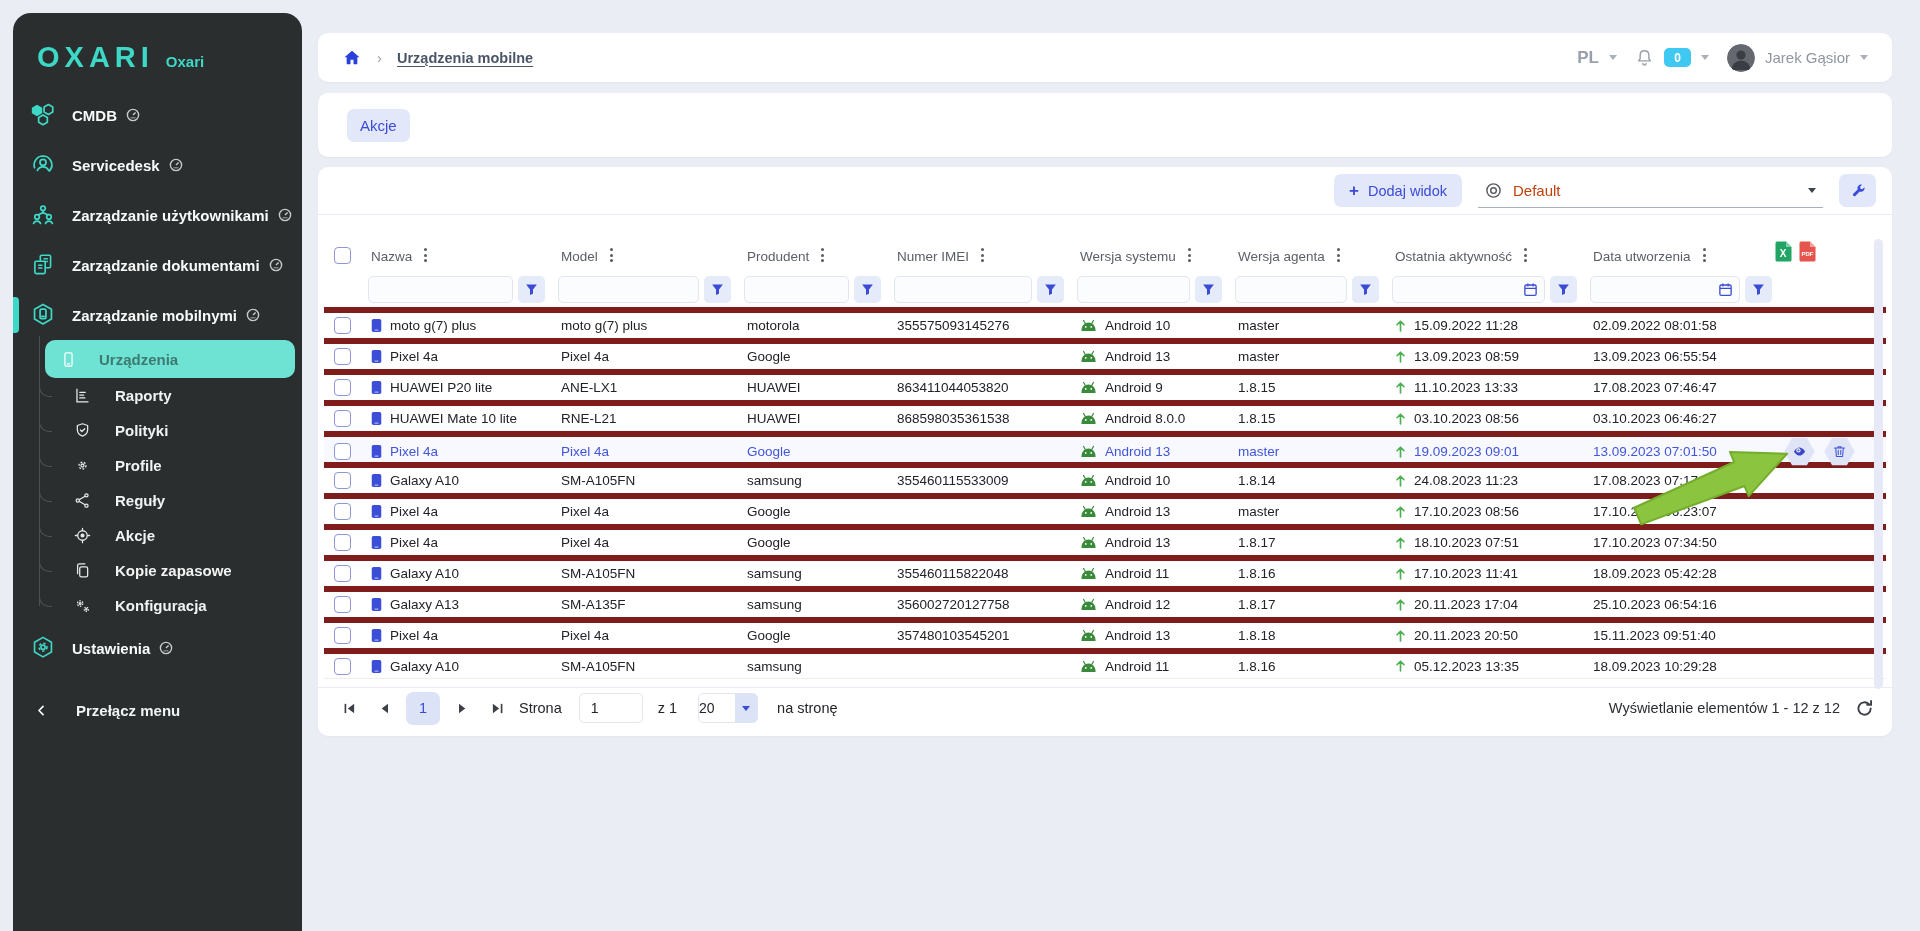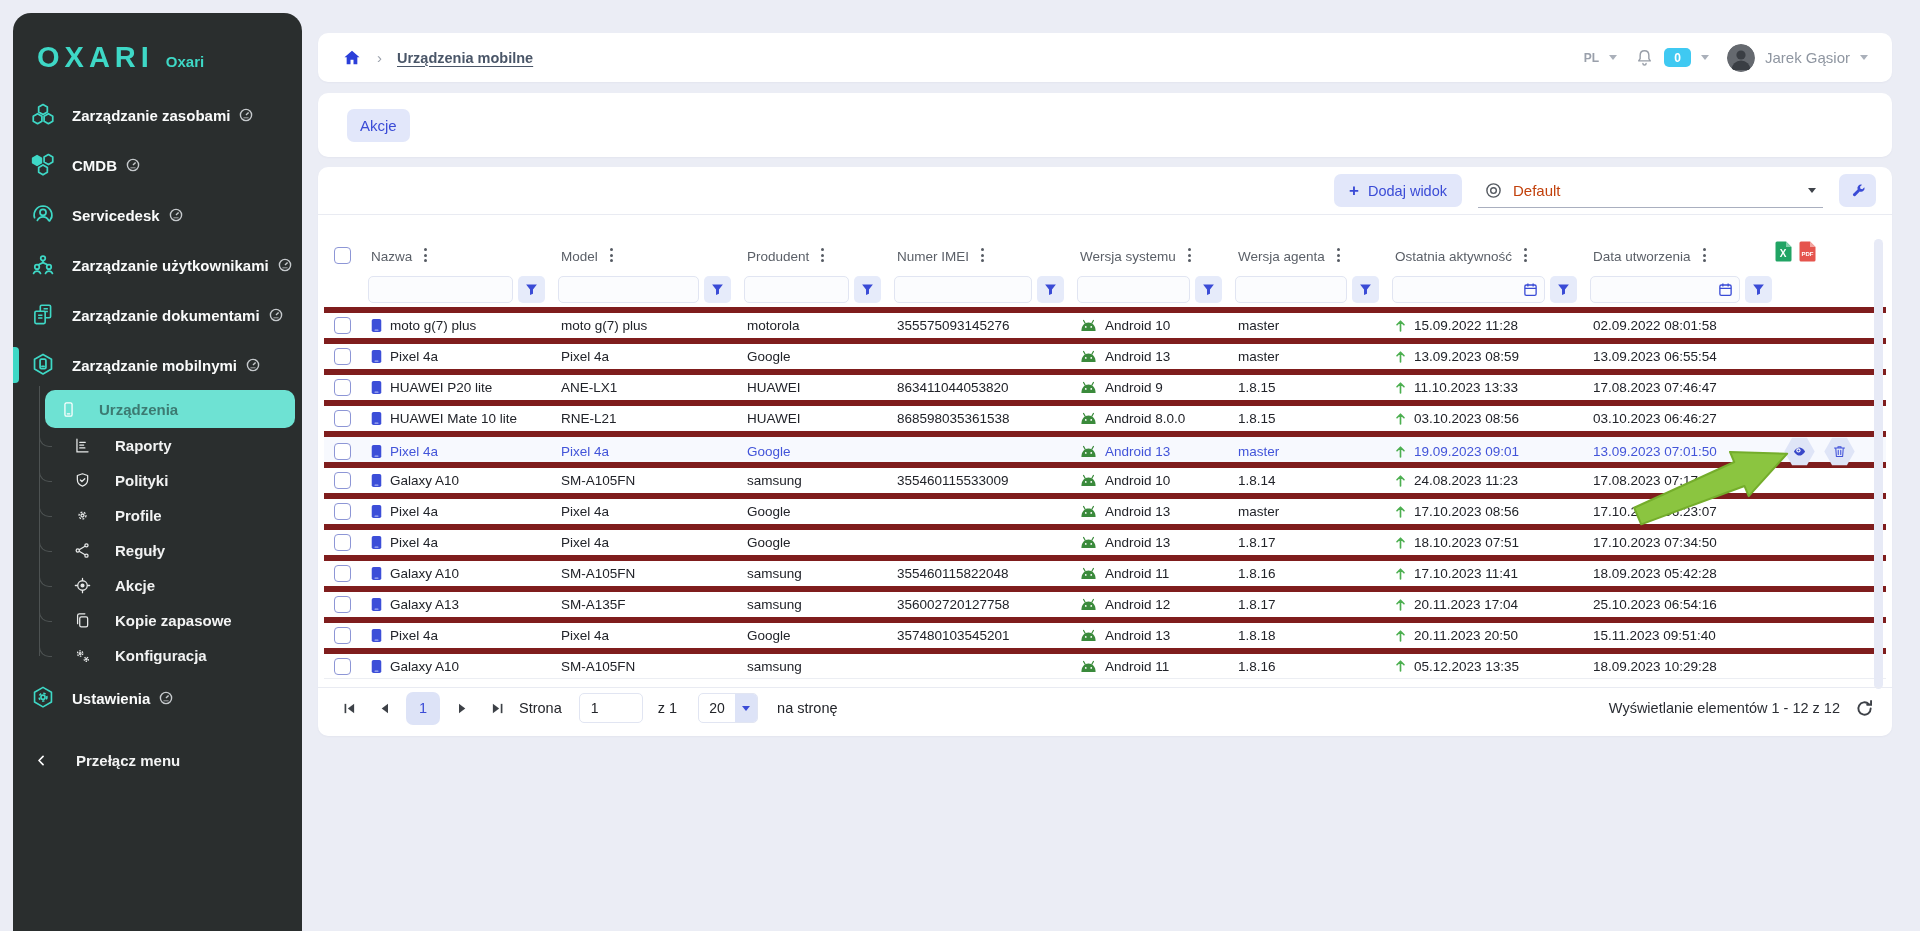--- a/index.html
+++ b/index.html
@@ -38,21 +38,21 @@
 
   
   .card{position:absolute;left:318px;width:1574px;background:#fff;border-radius:10px;box-shadow:0 1px 2px rgba(40,50,90,.04)}
   .card-top{top:33px;height:49px;display:flex;align-items:center;justify-content:space-between;padding:0 24px}
   .breadcrumb{display:flex;align-items:center;gap:15px}
   .bc-home{width:20px;height:20px;color:#2b3fd9;cursor:pointer}
   .bc-home svg{width:20px;height:20px}
   .bc-sep{color:#9aa0ab;font-size:15px}
   .bc-link{color:#4a5668;font-size:14.5px;font-weight:600;text-decoration:underline;text-underline-offset:3px;cursor:pointer}
   .userbar{display:flex;align-items:center;gap:10px}
-  .lang{font-size:12px;color:#9aa0ab;font-weight:600;cursor:pointer}
+  .lang{font-size:17px;color:#9aa0ab;font-weight:600;cursor:pointer}
   .tri{width:0;height:0;border-left:4.5px solid transparent;border-right:4.5px solid transparent;border-top:5.5px solid #aab0ba;display:inline-block}
   .bell{width:19px;height:19px;color:#989ea8;margin-left:8px;cursor:pointer}
   .bell svg{width:19px;height:19px}
   .badge{min-width:27px;height:19px;border-radius:5px;background:#3fc9f2;color:#fff;font-size:12px;font-weight:700;display:flex;align-items:center;justify-content:center;padding:0 4px}
   .avatar{width:28px;height:28px;border-radius:50%;overflow:hidden;margin-left:8px;cursor:pointer}
   .uname{font-size:15px;color:#8f96a1;cursor:pointer}
 
   .card-actions{top:93px;height:64px;display:flex;align-items:center;padding:0 29px}
   .btn-akcje{background:#e2e7fa;color:#3a4bd6;font-size:15px;border:none;border-radius:7px;padding:8px 13px;cursor:pointer;font-family:inherit}
 
@@ -102,57 +102,40 @@
   
   .pagination{position:absolute;left:0;right:0;bottom:8px;height:41px;border-top:1px solid #e9ebf2;display:flex;align-items:center;justify-content:space-between;padding:0 18px}
   .pag-left{display:flex;align-items:center;gap:9px}
   .navbtn{width:26px;height:26px;display:flex;align-items:center;justify-content:center;cursor:pointer;color:#3d4147}
   .navbtn svg{width:13px;height:13px}
   .page-btn{width:34px;height:33px;background:#dde3f7;border-radius:7px;color:#3a4bd6;font-size:14.5px;display:flex;align-items:center;justify-content:center;cursor:pointer}
   .pg-label{font-size:14.5px;}
   .pg-input{width:64px;height:30px;border:1px solid #e1e5f2;border-radius:5px;background:#fff;font-size:14px;padding:0 11px;display:flex;align-items:center;margin-left:8px;cursor:text}
   .pg-of{font-size:14.5px;margin-left:6px}
   .pp-select{display:flex;align-items:center;height:30px;border:1px solid #e1e5f2;border-radius:5px;overflow:hidden;margin-left:12px;cursor:pointer}
-  .pp-val{width:36px;text-align:center;font-size:14px}
+  .pp-val{width:36px;text-align:left;font-size:14px}
   .pp-arrow{width:22px;height:30px;background:#dde3f7;display:flex;align-items:center;justify-content:center}
   .pp-arrow .tri{border-top-color:#3a4bd6}
   .pg-suffix{font-size:14.5px;margin-left:10px}
   .pag-right{display:flex;align-items:center;gap:15px}
   .pag-summary{font-size:14.5px;color:#2a2d33}
   .refresh{width:19px;height:19px;color:#3d4147;cursor:pointer}
   .refresh svg{width:19px;height:19px}
 
   .anno{position:absolute;left:0;top:0;pointer-events:none;z-index:40}
 </style>
 </head>
 <body>
 
 <aside class="sidebar">
   <div class="logo-row">
     <span class="logo-main">OXARI</span>
     <span class="logo-sub">Oxari</span>
   </div>
   <nav class="menu" id="menu-top">
-      <div class="mi">
-        <span class="mi-ic">
-          <svg viewBox="0 0 24 24" fill="none" stroke="currentColor" stroke-width="1.6" stroke-linejoin="round">
-            <path d="M12 2.4l4 2.3v4.6l-4 2.3-4-2.3V4.7z"></path>
-            <path d="M7 10.8l4 2.3v4.6l-4 2.3-4-2.3v-4.6z"></path>
-            <path d="M17 10.8l4 2.3v4.6l-4 2.3-4-2.3v-4.6z"></path>
-          </svg>
-        </span>
-        <span class="mi-label">Zarządzanie zasobami</span>
-        <span class="mi-gauge">
-          <svg viewBox="0 0 16 16" fill="none" stroke="currentColor" stroke-width="1.4">
-            <circle cx="8" cy="8" r="5.6"></circle>
-            <path d="M8 8l2.6-2.6"></path>
-            <path d="M5.4 10.8h5.2" stroke-width="1.1" opacity=".7"></path>
-          </svg>
-        </span>
-      </div>
       <div class="mi">
         <span class="mi-ic">
           <svg viewBox="0 0 24 24" fill="none" stroke="currentColor" stroke-width="1.6" stroke-linejoin="round">
             <path d="M6.5 3.4l4 2.3V10l-4 2.3L2.5 10V5.7z" fill="currentColor"></path>
             <path d="M17 2.4l4 2.3v4.6l-4 2.3-4-2.3V4.7z"></path>
             <path d="M12 11.9l4 2.3v4.6l-4 2.3-4-2.3v-4.6z"></path>
           </svg>
         </span>
         <span class="mi-label">CMDB</span>
         <span class="mi-gauge">

